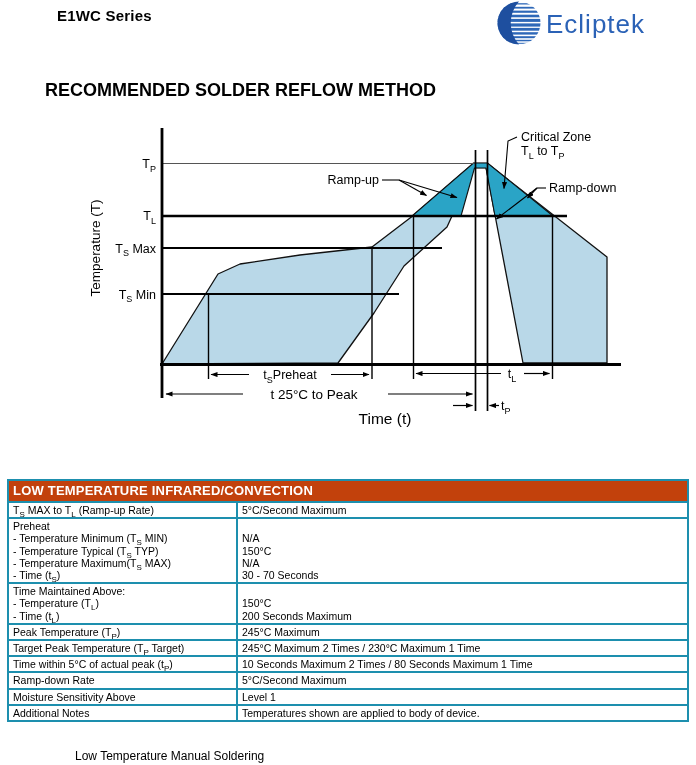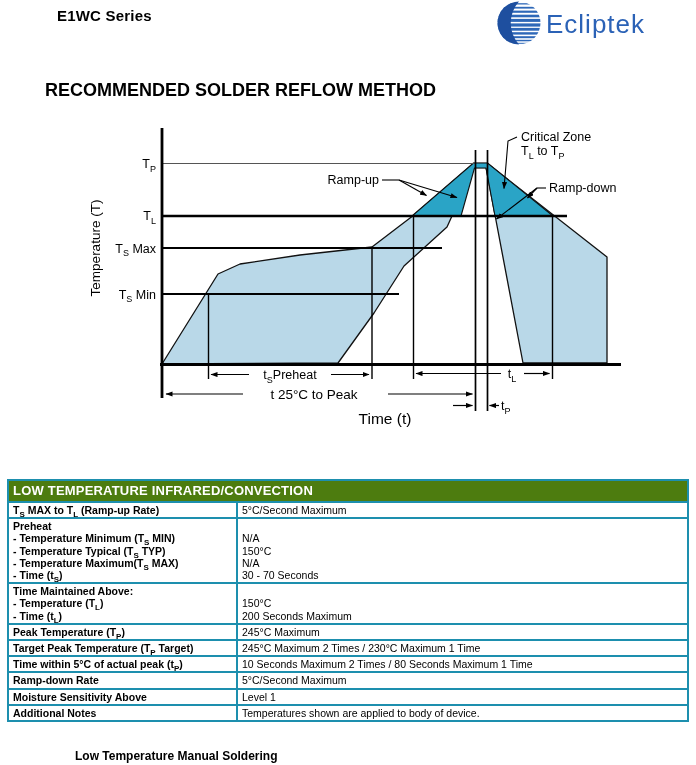--- a/index.html
+++ b/index.html
@@ -5,29 +5,29 @@
   html,body{margin:0;padding:0;background:#fff;}
   .page{position:relative;width:696px;height:765px;background:#fff;overflow:hidden;
         font-family:"Liberation Sans",sans-serif;color:#000;}
   .title{position:absolute;left:57px;top:7px;font-size:15px;font-weight:bold;letter-spacing:.2px;}
   .section-heading{position:absolute;left:45px;top:80px;font-size:18px;font-weight:bold;}
   .logo{position:absolute;left:494px;top:0;width:200px;height:48px;}
   .chart{position:absolute;left:80px;top:115px;width:550px;height:315px;}
   .chart text{font-family:"Liberation Sans",sans-serif;fill:#000;}
   .spec-table{position:absolute;left:7px;top:479px;width:682px;border-collapse:collapse;
               border:2px solid #1D8FAE;table-layout:fixed;}
-  .spec-table th.hdr{background:#4d7c0f;color:#fff;font-size:13px;font-weight:bold;text-align:left;
+  .spec-table th.hdr{background:#c2410c;color:#fff;font-size:13px;font-weight:bold;text-align:left;
               padding:2px 4px 3px 4px;border:2px solid #1D8FAE;letter-spacing:.2px;}
   .spec-table td{border:2px solid #1D8FAE;vertical-align:top;padding:1px 4px;font-size:10.5px;
               line-height:12.2px;background:#fff;}
-  .spec-table td.c1{font-weight:bold;}
+  .spec-table td.c1{font-weight:normal;}
   .spec-table col.col1{width:229px;}
   .spec-table .cell-line{min-height:12.2px;white-space:nowrap;}
   sub{font-size:8px;line-height:0;}
-  .footer-heading{position:absolute;left:75px;top:749px;font-size:12px;font-weight:bold;}
+  .footer-heading{position:absolute;left:75px;top:749px;font-size:12px;font-weight:normal;}
 </style>
 <title>E1WC Series</title></head>
 <body>
 
 <div class="page">
 
   <div class="title">E1WC Series</div>
 
   <svg class="logo" viewBox="0 0 200 48" xmlns="http://www.w3.org/2000/svg">
     <g>

